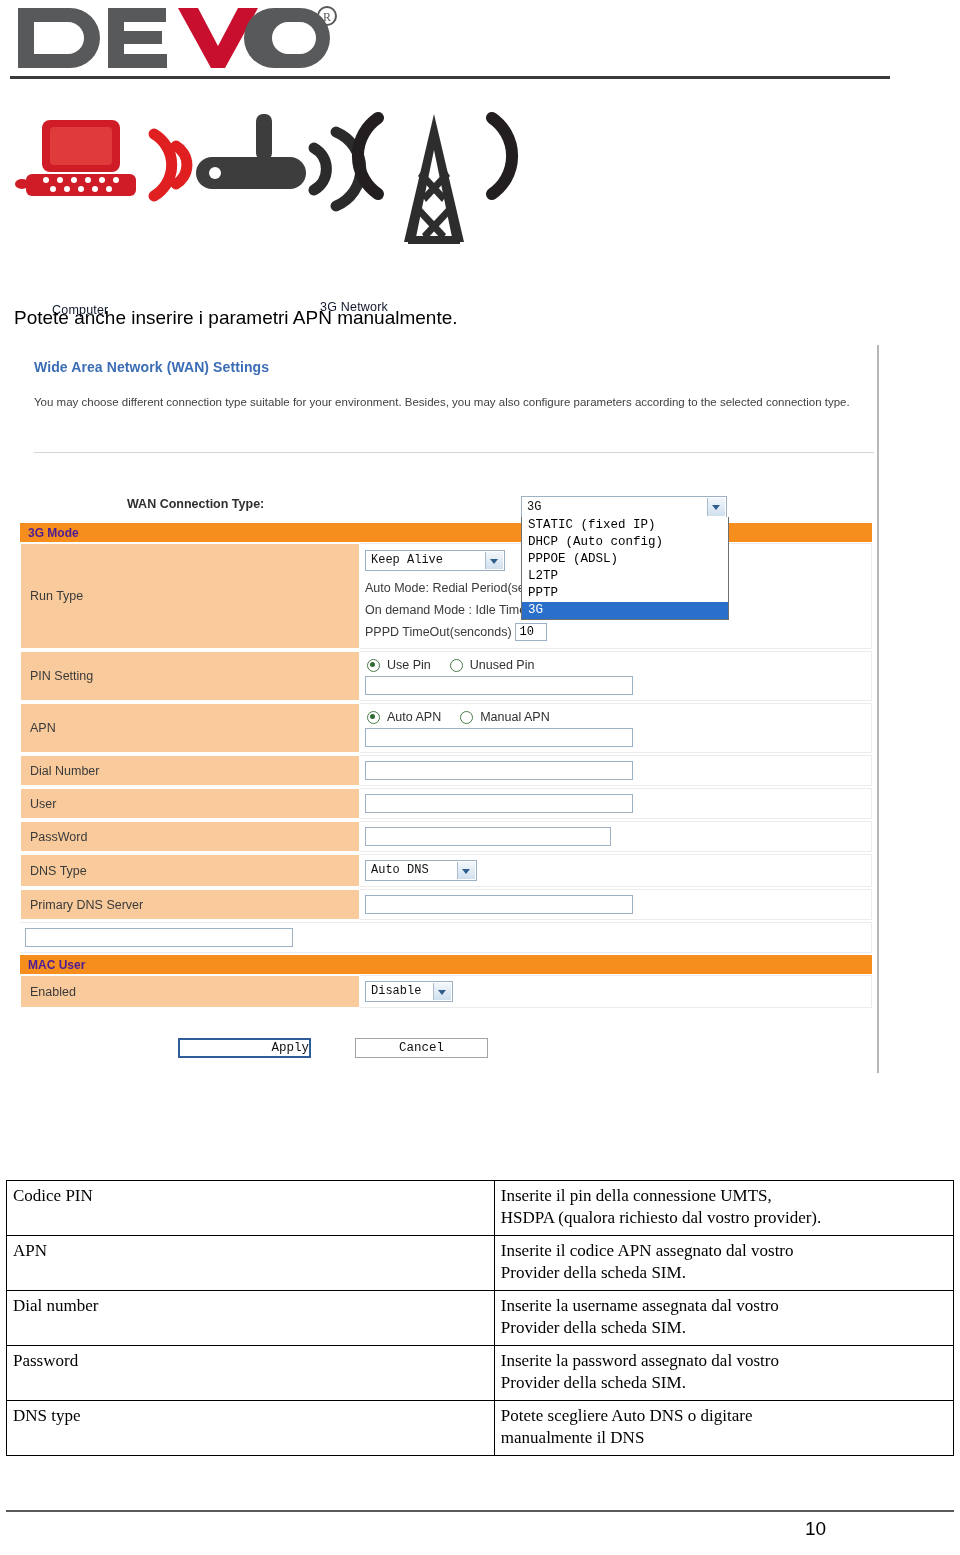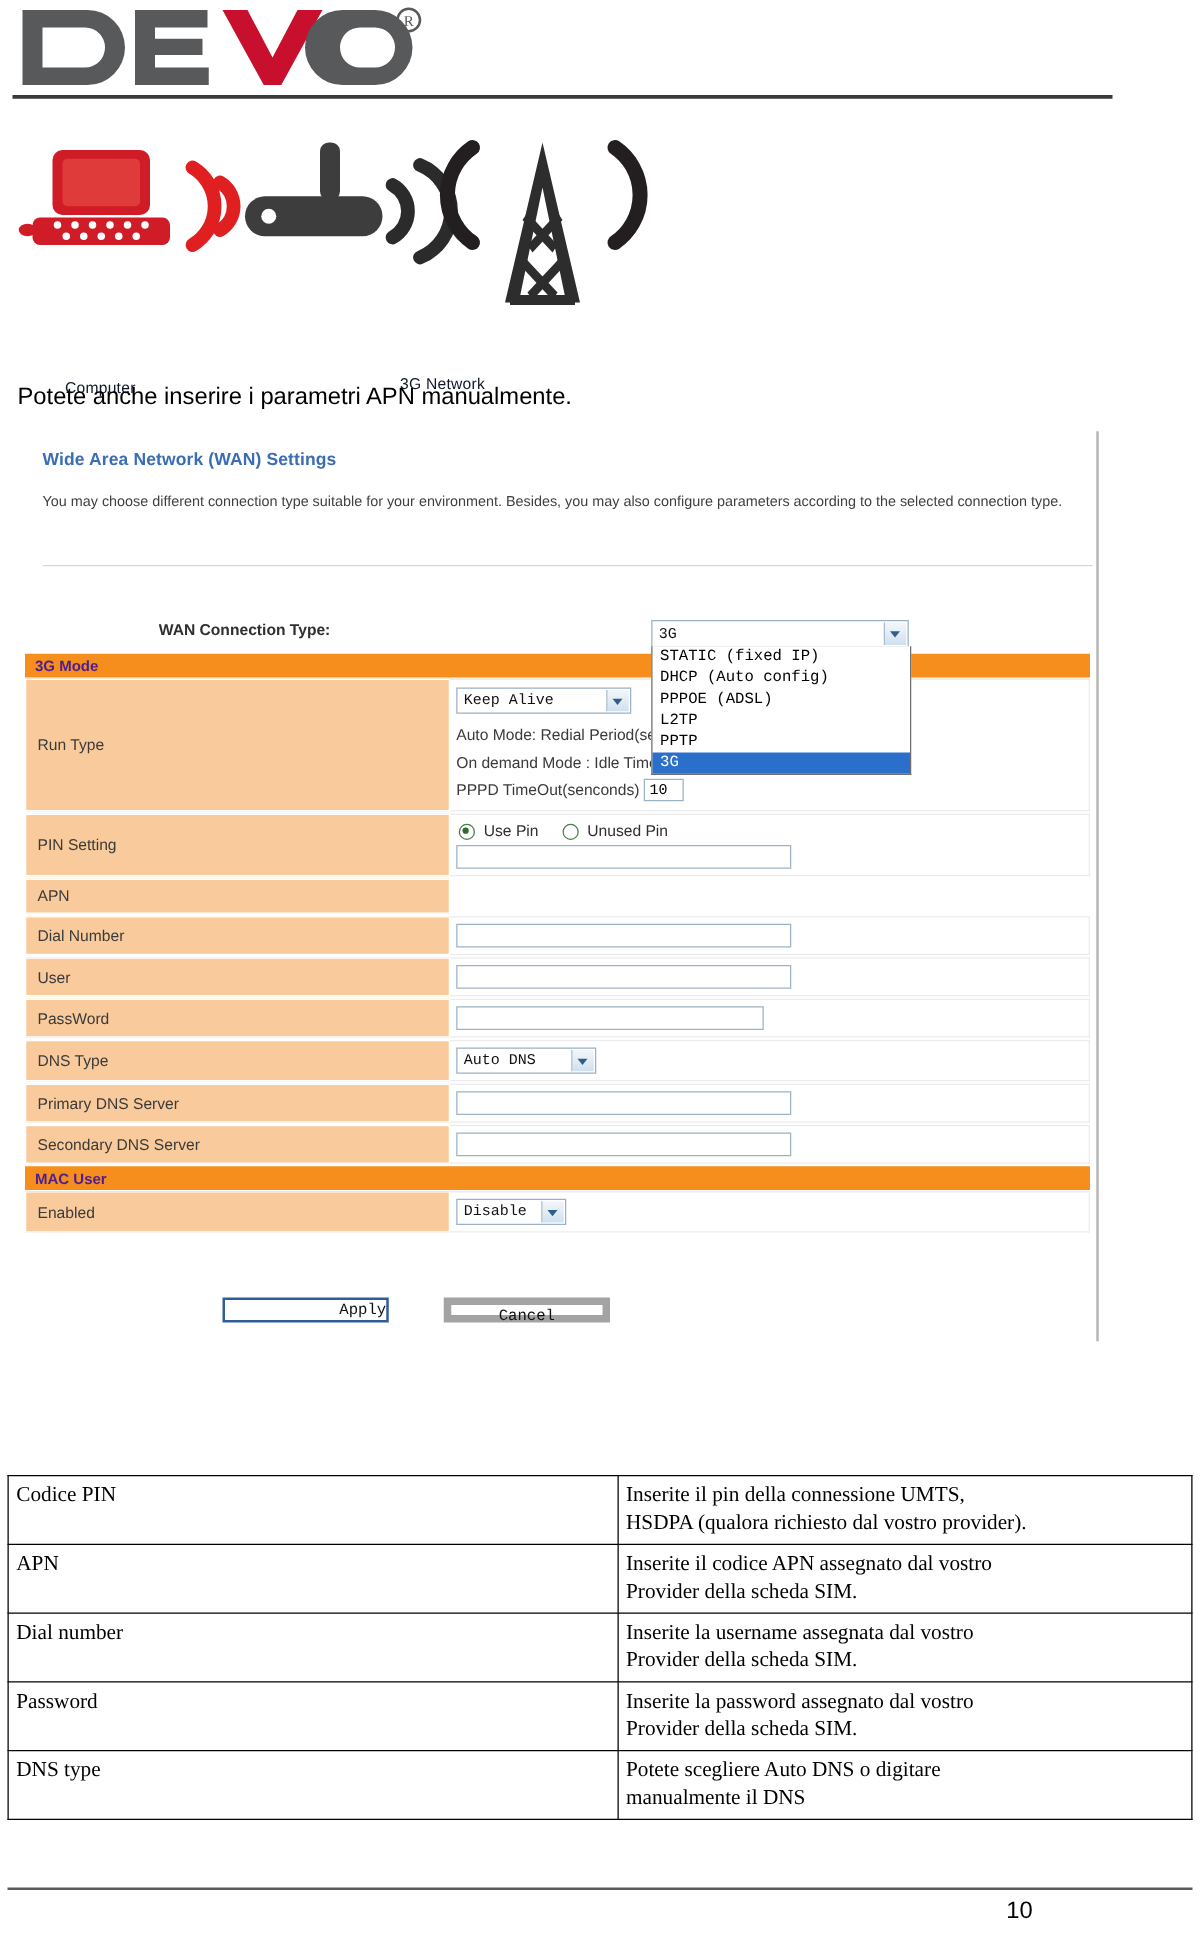--- a/index.html
+++ b/index.html
@@ -121,21 +121,21 @@
   .runline .rtxt{white-space:nowrap;}
   .minibox{
     border:1px solid #9bb2c6;background:#fff;height:18px;min-width:32px;
     margin-left:3px;font-family:"Liberation Mono",monospace;font-size:12px;
     line-height:17px;padding-left:4px;box-sizing:border-box;color:#000;
   }
 
   
   .btnrow{position:absolute;left:178px;top:1038px;display:flex;gap:44px;}
   .btn{
-    width:133px;height:20px;background:#fff;border:6px solid #a3a3a3;
+    width:133px;height:20px;background:#fff;border:1px solid #a3a3a3;
     font-family:"Liberation Mono",monospace;font-size:12.5px;color:#111;
     text-align:center;line-height:18px;box-sizing:border-box;
   }
   .btn.primary{border:2px solid #2f5d99;line-height:16px;text-align:right;}
 
   
   .dtable{
     position:absolute;left:6px;top:1180px;width:948px;
     border-collapse:collapse;
   }
@@ -278,20 +278,29 @@
           <span class="rlabel">Use Pin</span>
           <span class="radio"></span>
           <span>Unused Pin</span>
         </div>
         <span class="tinput" style="width:268px;"></span>
       </div>
     </div>
 
     <div class="fcells">
       <div class="fleft">APN</div>
+      <div class="fright">
+        <div class="radiorow">
+          <span class="radio on"></span>
+          <span class="rlabel">Auto APN</span>
+          <span class="radio"></span>
+          <span>Manual APN</span>
+        </div>
+        <span class="tinput" style="width:268px;"></span>
+      </div>
     </div>
 
     <div class="fcells">
       <div class="fleft">Dial Number</div>
       <div class="fright">
         <span class="tinput" style="width:268px;"></span>
       </div>
     </div>
 
     <div class="fcells">
@@ -319,21 +328,20 @@
     </div>
 
     <div class="fcells">
       <div class="fleft">Primary DNS Server</div>
       <div class="fright">
         <span class="tinput" style="width:268px;"></span>
       </div>
     </div>
 
     <div class="fcells">
-      <div class="fleft">Secondary DNS Server</div>
       <div class="fright">
         <span class="tinput" style="width:268px;"></span>
       </div>
     </div>
 
     <div class="frow fhead">MAC User</div>
 
     <div class="fcells">
       <div class="fleft">Enabled</div>
       <div class="fright">

